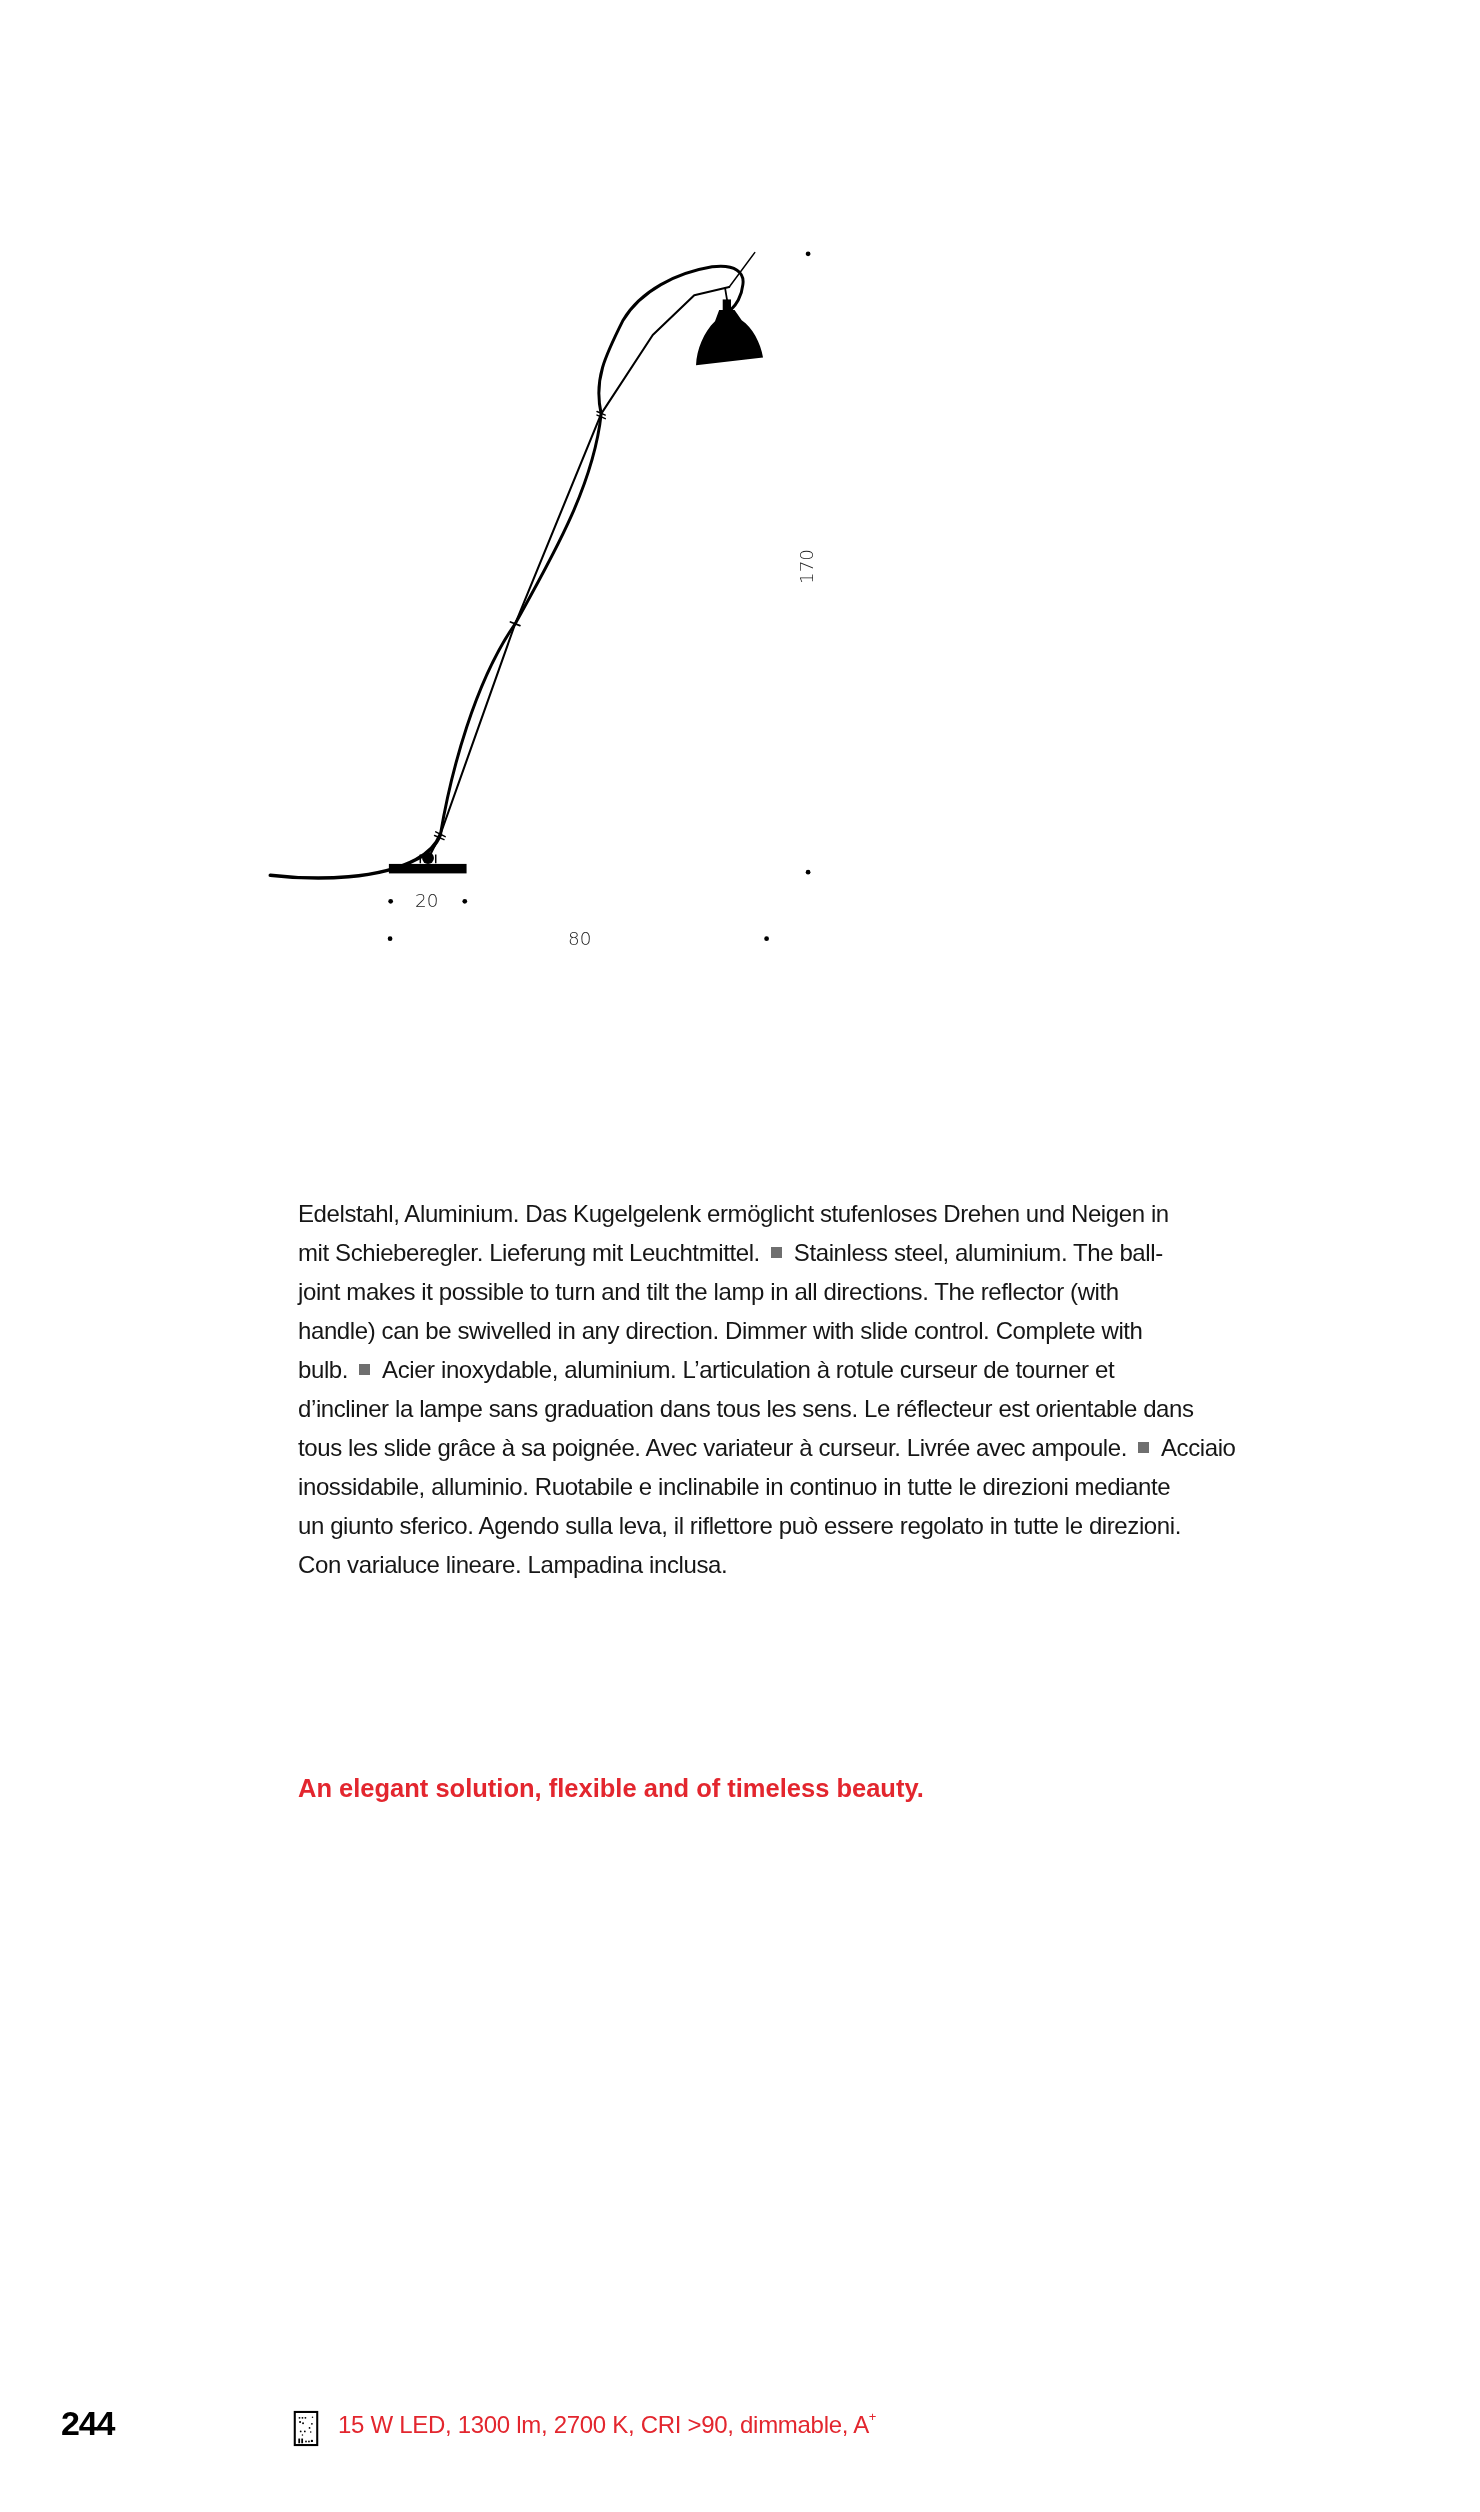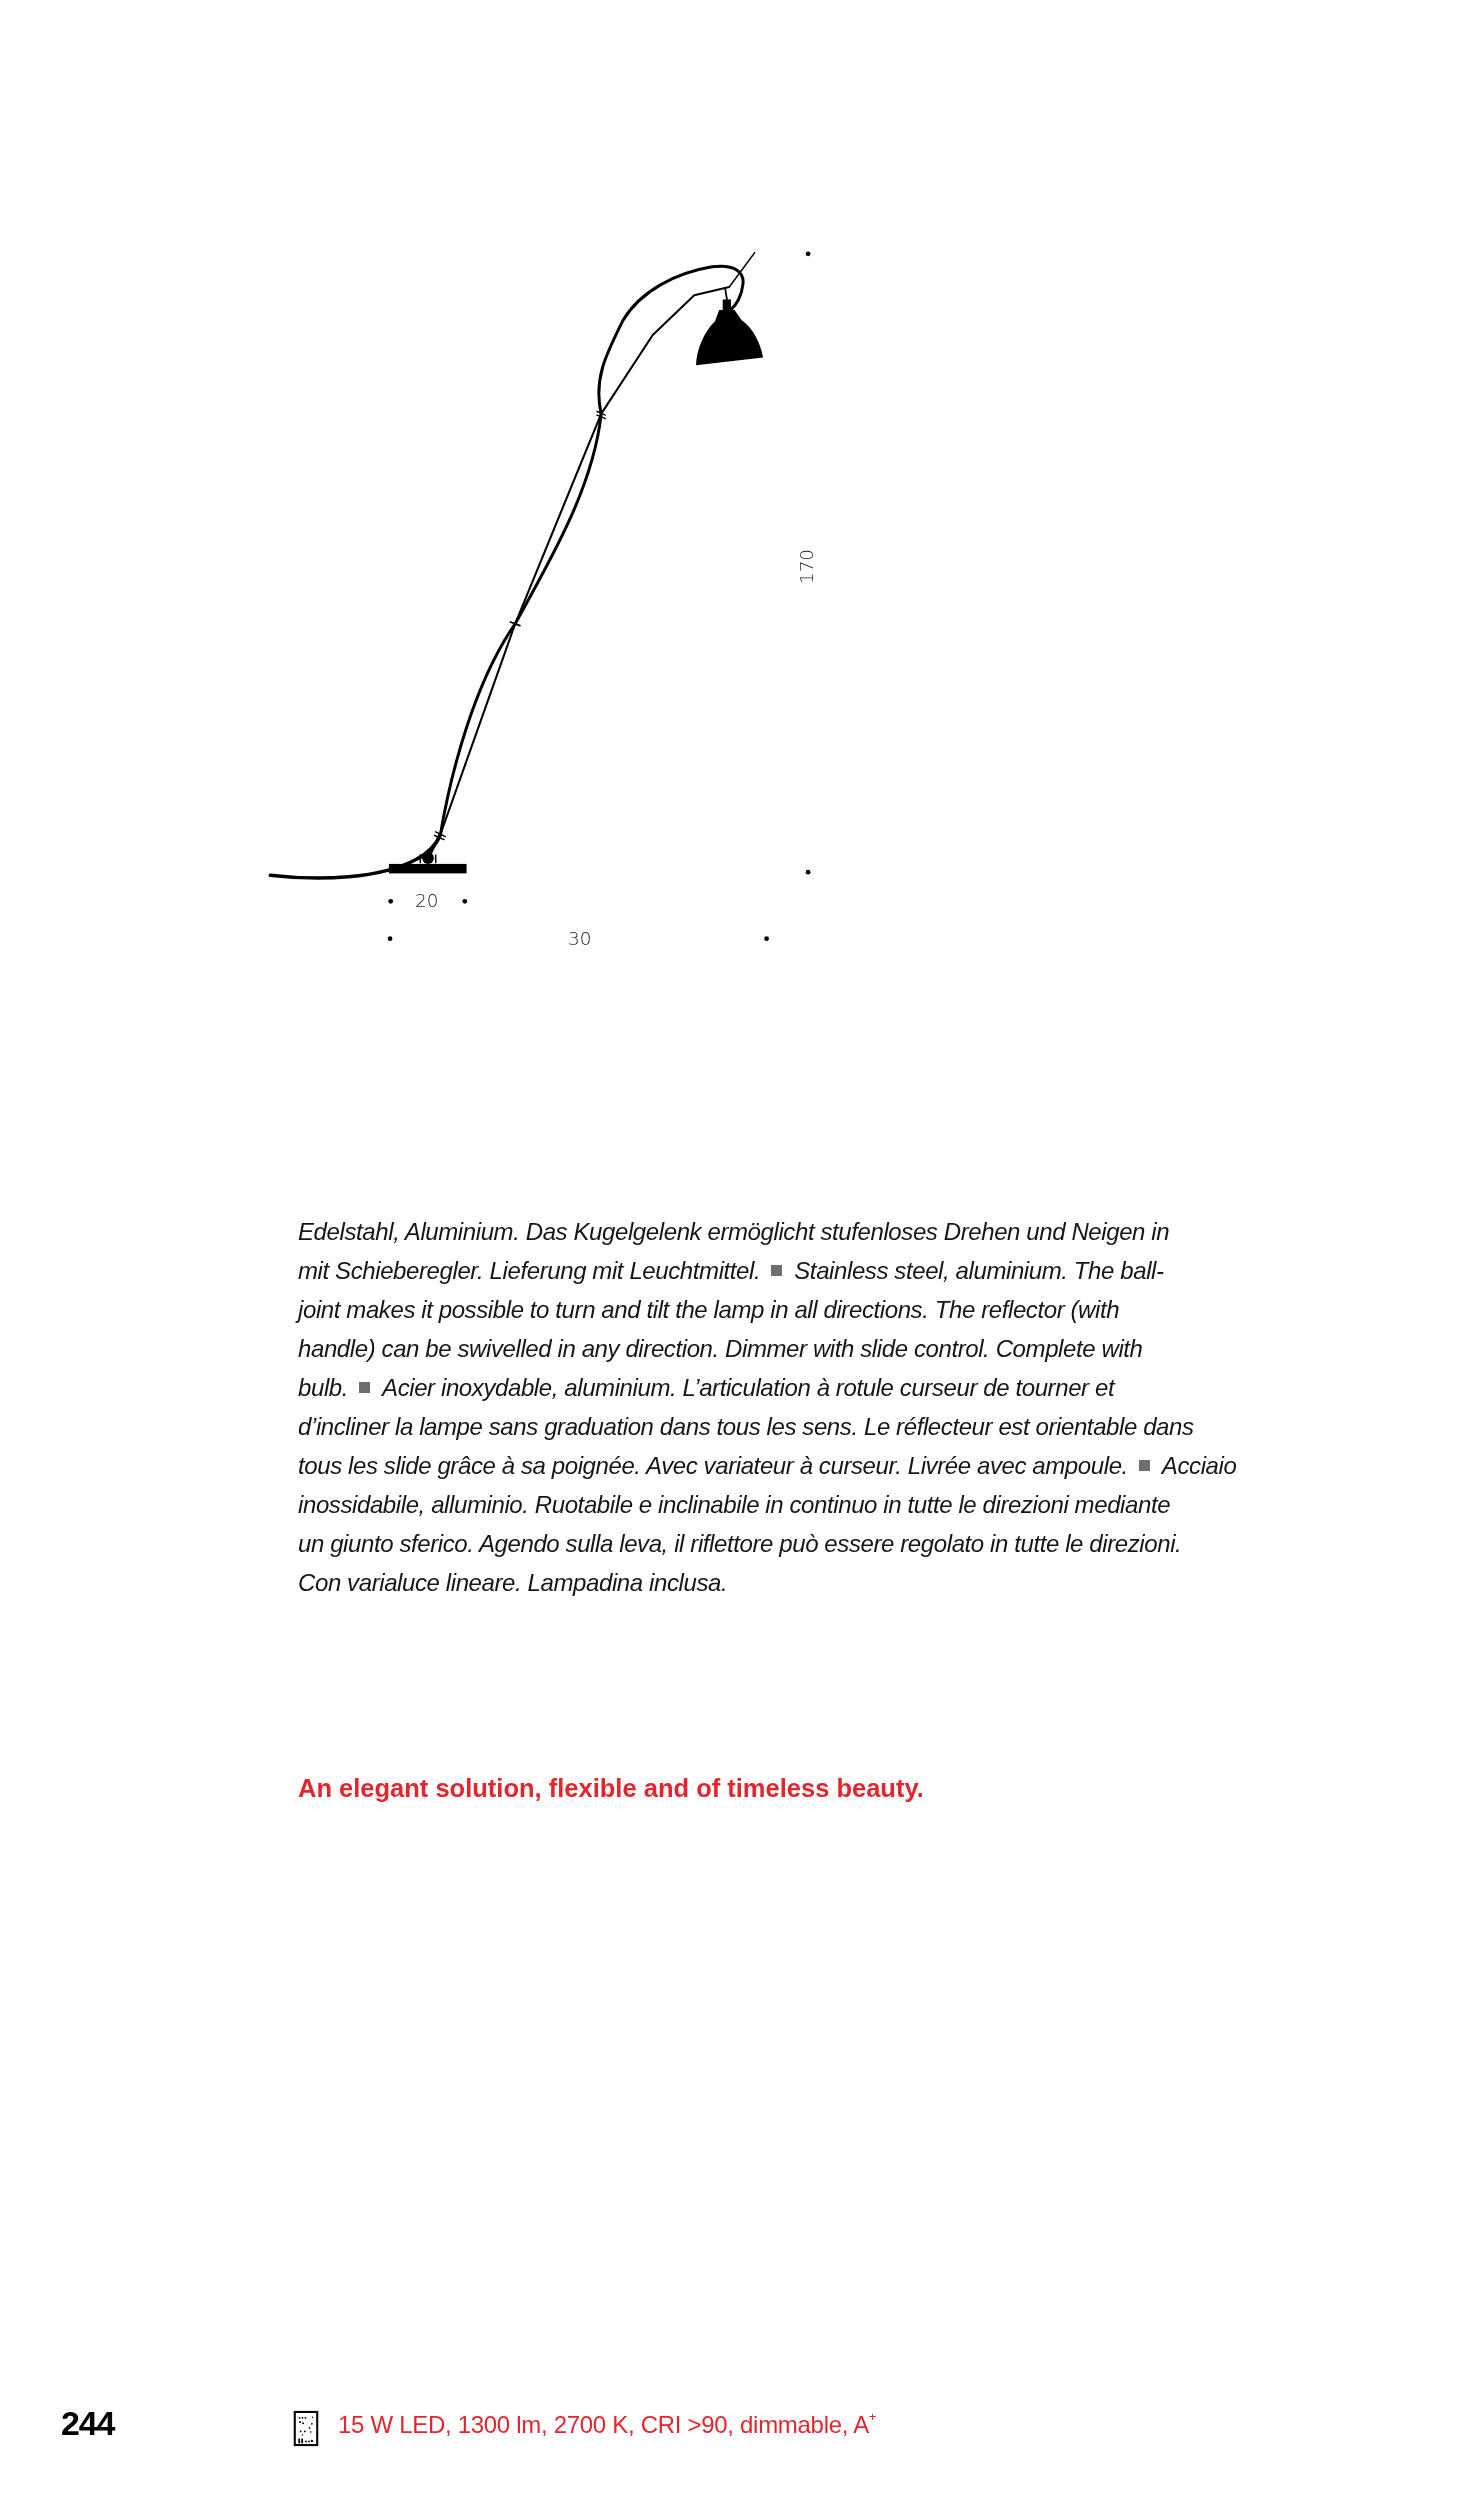--- a/index.html
+++ b/index.html
@@ -8,21 +8,21 @@
   #drawing { position:absolute; left:0; top:0; width:1481px; height:1008px; }
   .dim-label { position:absolute; font-family:"DejaVu Sans", sans-serif; font-size:18.4px; color:#222; font-weight:300; }
   #dim-20 { left:415px; top:890px; }
   #dim-80 { left:568px; top:928px; }
   #dim-170 { left:789px; top:556px; transform:rotate(-90deg); transform-origin:center; }
 
   #text-block { position:absolute; left:298px; top:1194px; width:985px; }
   .heading { font-size:25.5px; line-height:33px; margin:0; white-space:nowrap; }
   .heading .name { font-weight:bold; }
   .heading .designer { font-style:italic; font-weight:normal; }
-  .body-text { margin-top:18px; font-size:24px; line-height:39px; letter-spacing:-0.4px; color:#161616;font-style:italic; }
+  .body-text { font-size:24px; line-height:39px; letter-spacing:-0.4px; color:#161616; }
   .body-text .line { display:block; white-space:nowrap; }
   .sep { display:inline-block; width:11.3px; height:11.3px; background:#6f6f6f; margin:0 12px 0 10.7px; vertical-align:middle; position:relative; top:-2.4px; }
 
   #tagline { position:absolute; left:298px; top:1774px; font-size:25.5px; font-weight:bold; color:#e3262e; white-space:nowrap; }
 
   #footer { position:absolute; left:0; top:2404px; width:1464px; height:47px; }
   #page-number { position:absolute; left:61px; top:0; font-size:34px; font-weight:bold; color:#000; letter-spacing:-1.2px; }
   #dimmer-icon { position:absolute; left:293px; top:6px; width:26px; height:37px; }
   #spec-line { position:absolute; left:338px; top:7px; font-size:24px; color:#e3262e; white-space:nowrap; letter-spacing:-0.3px; }
   #spec-line sup { font-size:13px; vertical-align:top; position:relative; top:-2.4px; }
@@ -63,21 +63,21 @@
     <circle cx="1362" cy="428" r="4"></circle>
     <circle cx="1362" cy="1471" r="4"></circle>
     <circle cx="658" cy="1520" r="4"></circle>
     <circle cx="783" cy="1520" r="4"></circle>
     <circle cx="657" cy="1583" r="4"></circle>
     <circle cx="1292" cy="1583" r="4"></circle>
   </g>
 </svg>
 
 <span id="dim-20" class="dim-label">20</span>
-<span id="dim-80" class="dim-label">30</span>
+<span id="dim-80" class="dim-label">80</span>
 <span id="dim-170" class="dim-label">170</span>
 
 <div id="text-block">
   <div class="body-text" id="body-text">
       <span class="line"><span>Edelstahl, Aluminium. Das Kugelgelenk ermöglicht stufenloses Drehen und Neigen in</span></span>
       <span class="line"><span>mit Schieberegler. Lieferung mit Leuchtmittel.</span><span class="sep"></span><span>Stainless steel, aluminium. The ball-</span></span>
       <span class="line"><span>joint makes it possible to turn and tilt the lamp in all directions. The reflector (with</span></span>
       <span class="line"><span>handle) can be swivelled in any direction. Dimmer with slide control. Complete with</span></span>
       <span class="line"><span>bulb.</span><span class="sep"></span><span>Acier inoxydable, aluminium. L’articulation à rotule curseur de tourner et</span></span>
       <span class="line"><span>d’incliner la lampe sans graduation dans tous les sens. Le réflecteur est orientable dans</span></span>

